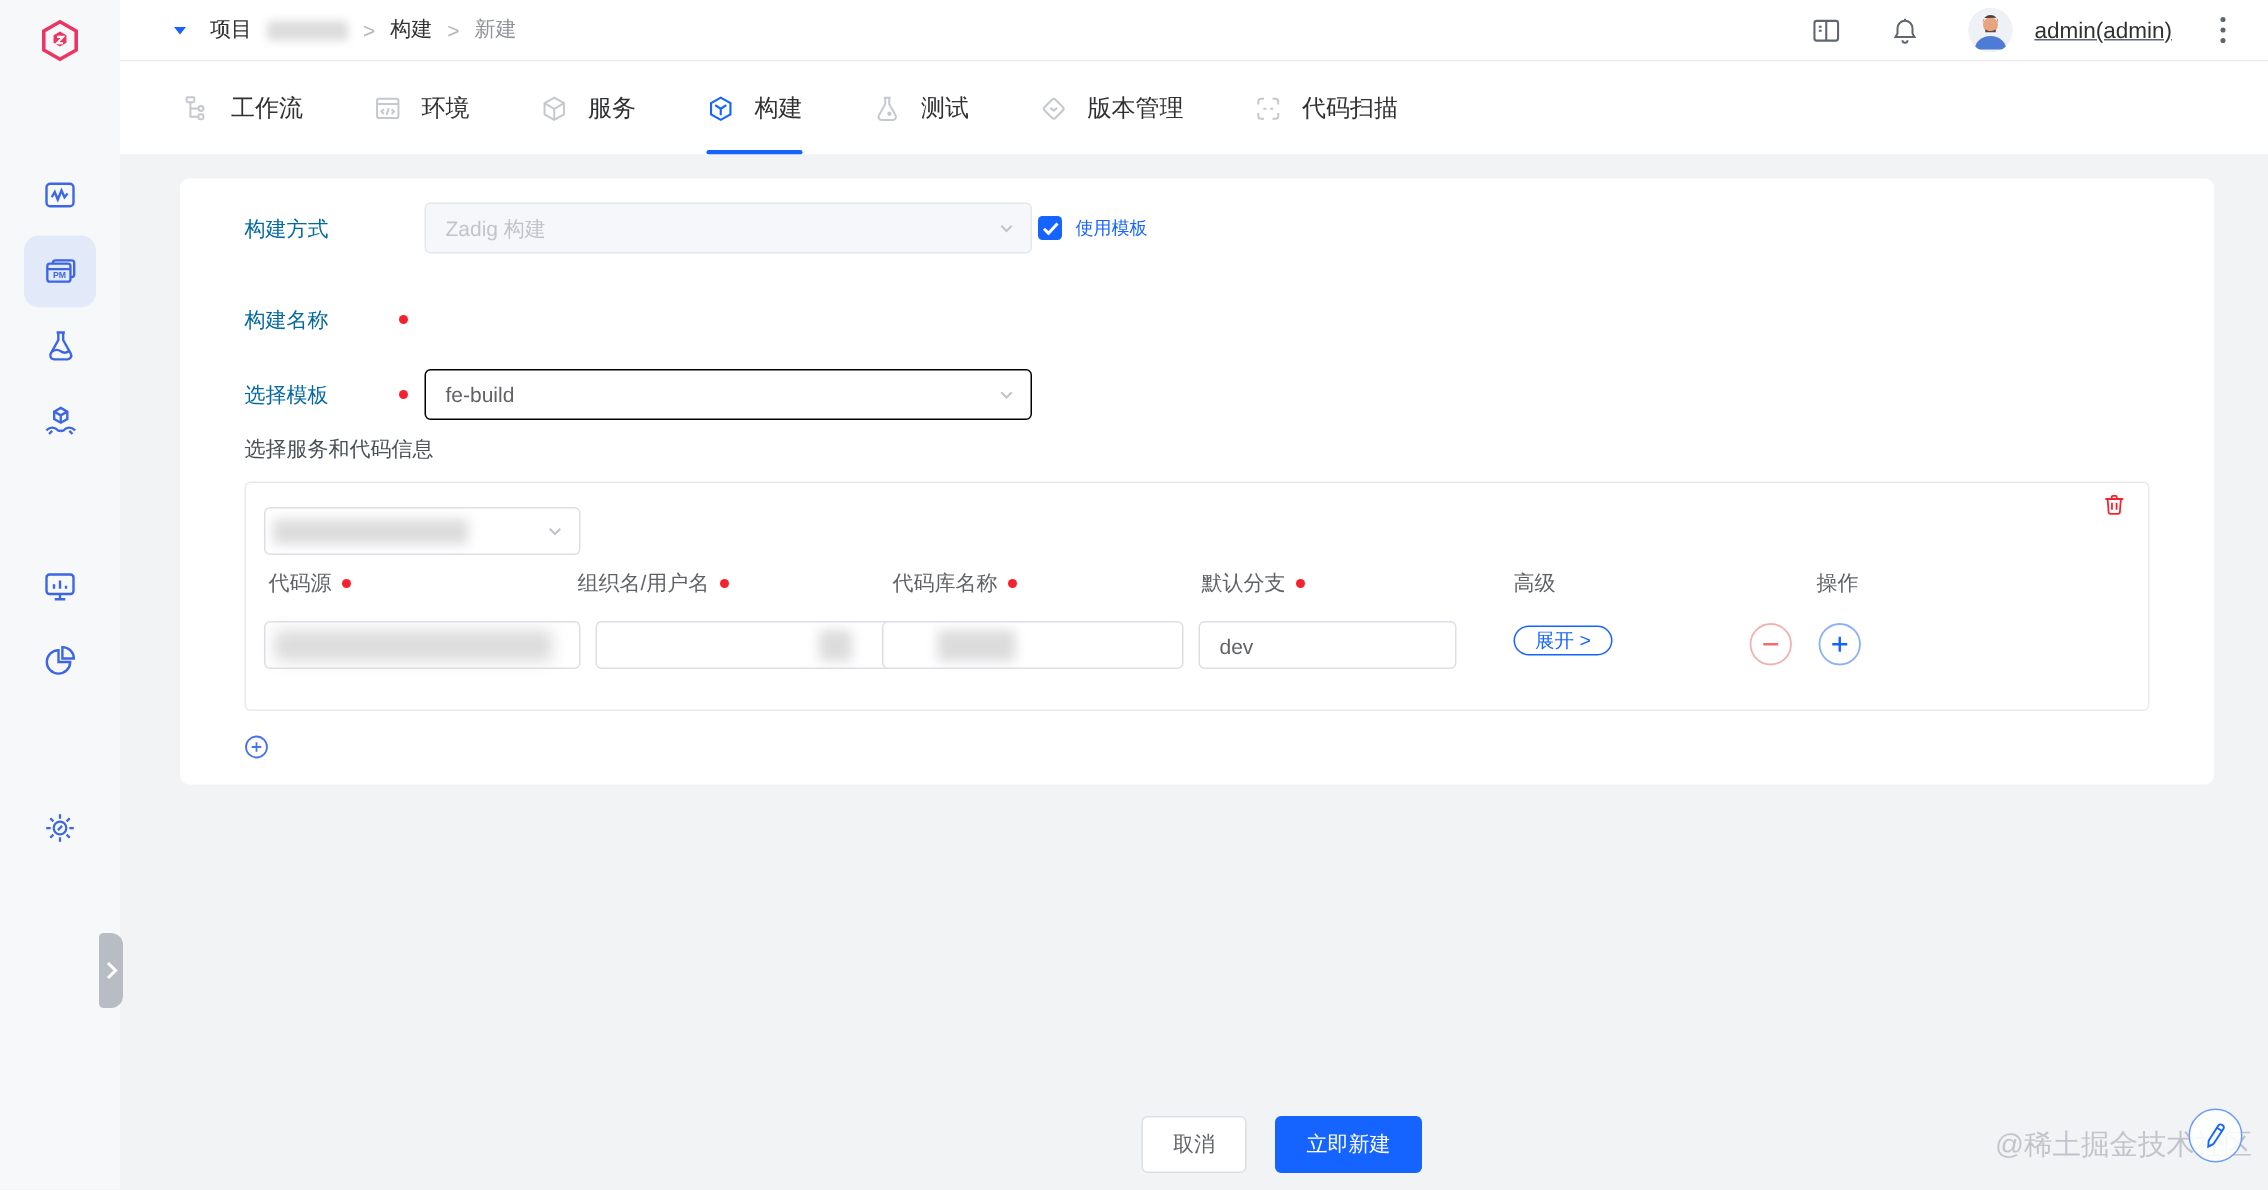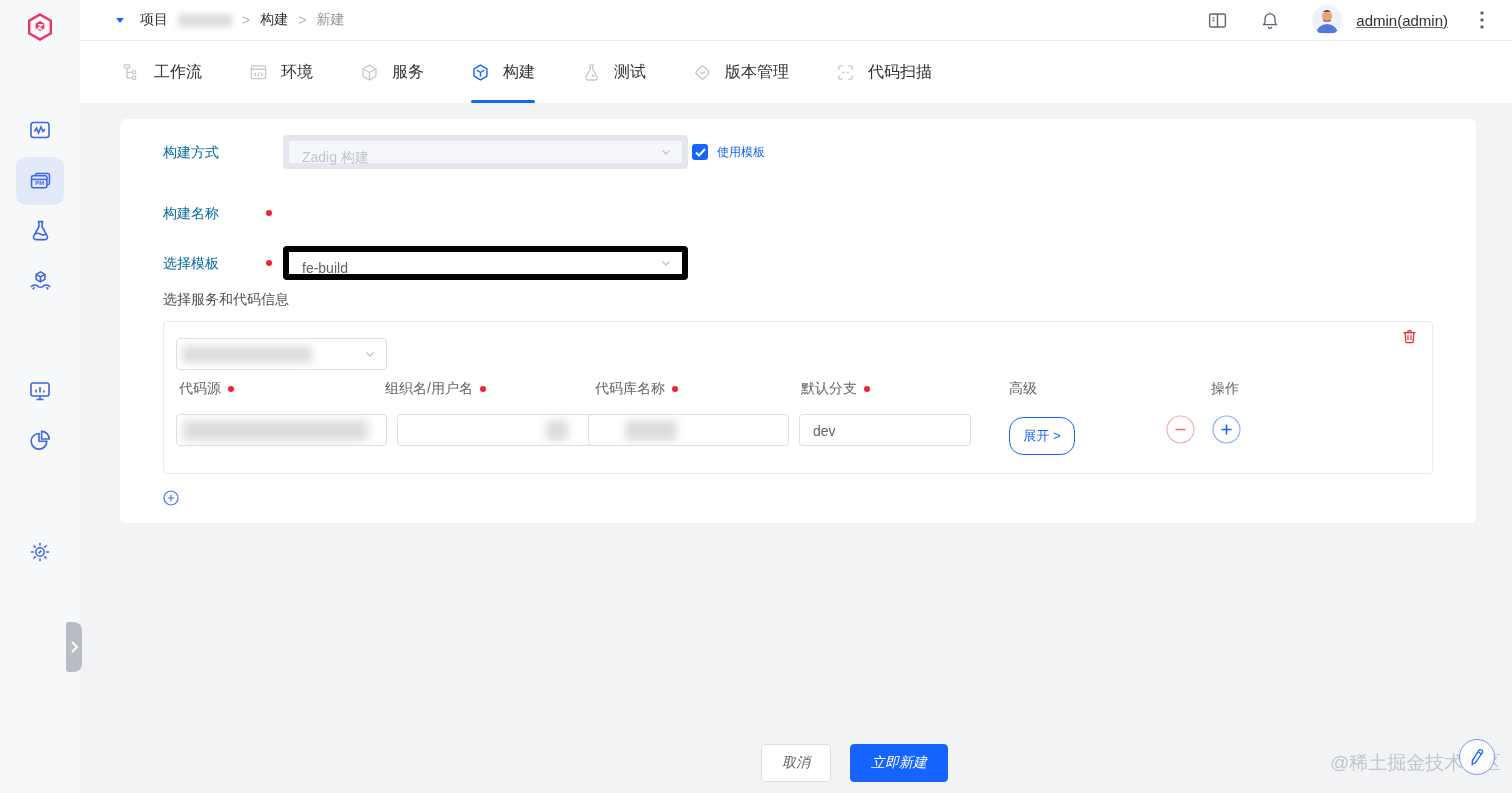--- a/index.html
+++ b/index.html
@@ -33,48 +33,48 @@
   .tab .t-icon { color:#c5c8ce; }
   .tab.active .t-icon { color:var(--primary); }
   .tab.active::after { content:""; position:absolute; left:0; right:0; bottom:0; height:3px; background:var(--primary); border-radius:2px; }
 
   
   #content { position:absolute; left:80px; top:103px; width:1432px; height:690px; background:#f2f3f5; }
   #card { position:absolute; left:40px; top:16px; width:1356px; height:404px; background:#fff; border-radius:6px; }
 
   .form-label { position:absolute; left:43px; font-size:14px; color:#0369a1; line-height:34px; }
   .req-dot { position:absolute; left:146px; width:6px; height:6px; border-radius:50%; background:var(--danger); }
-  .ctl { position:absolute; left:163px; width:405px; height:34px; border:6px solid #000000; border-radius:4px; background:#fff; font-size:14px; color:#606266; }
+  .ctl { position:absolute; left:163px; width:405px; height:34px; border:1px solid #000000; border-radius:4px; background:#fff; font-size:14px; color:#606266; }
   .ctl-inner { padding:0 30px 0 13px; line-height:32px; white-space:nowrap; overflow:hidden; }
   .ctl.disabled { background:#f5f7fa; border-color:#e4e7ed; color:#c0c4cc; }
   .chev { position:absolute; right:10px; top:50%; transform:translateY(-50%); }
   input.txt { border:none; outline:none; width:100%; height:32px; padding:0 13px; font-size:14px; color:#606266; background:transparent; font-family:inherit; border-radius:4px; }
 
   .checkbox { position:absolute; left:572px; top:25px; width:16px; height:16px; background:var(--primary); border-radius:3px; display:flex; align-items:center; justify-content:center; cursor:pointer; }
   .cb-label { position:absolute; left:597px; top:25px; font-size:12px; color:var(--primary); line-height:16px; cursor:pointer; }
 
   #section-title { position:absolute; left:43px; top:172px; font-size:14px; color:#4a5056; }
 
   
   #repo-box { position:absolute; left:43px; top:202px; width:1270px; height:153px; border:1px solid #e8eaec; border-radius:4px; background:#fff; }
   #svc-select { position:absolute; left:12px; top:16px; width:211px; height:32px; border:1px solid #dcdfe6; border-radius:4px; cursor:pointer; }
   #trash { position:absolute; right:14px; top:6px; color:var(--danger); cursor:pointer; }
   .th { position:absolute; top:58px; font-size:14px; color:#606266; display:flex; align-items:center; gap:7px; }
   .th .dot { width:6px; height:6px; border-radius:50%; background:var(--danger); }
   .cell-input { position:absolute; top:92px; height:32px; border:1px solid #dcdfe6; border-radius:4px; background:#fff; }
-  .pill { position:absolute; left:845px; top:95px; width:66px; height:38px; border:1px solid var(--primary); border-radius:14px; color:var(--primary); font-size:13px; display:flex; align-items:center; justify-content:center; cursor:pointer; background:#fff; }
+  .pill { position:absolute; left:845px; top:95px; width:66px; height:20px; border:1px solid var(--primary); border-radius:14px; color:var(--primary); font-size:13px; display:flex; align-items:center; justify-content:center; cursor:pointer; background:#fff; }
   .op-btn { position:absolute; top:93px; width:29px; height:29px; cursor:pointer; }
 
   #add-service { position:absolute; left:43px; top:371px; width:16px; height:16px; color:#4a71e8; cursor:pointer; }
 
   
   .smudge { position:absolute; background:#dcdcdc; filter:blur(4px); border-radius:2px; }
 
   
-  .btn { position:absolute; height:38px; border-radius:4px; font-size:14px; display:flex; align-items:center; justify-content:center; cursor:pointer; font-family:inherit;font-style:italic; }
+  .btn { position:absolute; height:38px; border-radius:4px; font-size:14px; display:flex; align-items:center; justify-content:center; cursor:pointer; font-family:inherit; }
   #btn-cancel { left:761px; top:744px; width:70px; background:#fff; border:1px solid #dcdfe6; color:#606266; }
   #btn-submit { left:850px; top:744px; width:98px; background:var(--primary); border:1px solid var(--primary); color:#fff; }
 
   #watermark { position:absolute; left:1330px; top:750px; font-size:19px; color:rgba(70,80,95,.28); pointer-events:none; }
   #float-pen { position:absolute; left:1459px; top:739px; width:36px; height:36px; border-radius:50%; border:1px solid #6b9bfa; background:rgba(255,255,255,.85); display:flex; align-items:center; justify-content:center; color:var(--primary); cursor:pointer; z-index:10; }
 </style>
 </head>
 <body>
 
 <div id="sidebar">

